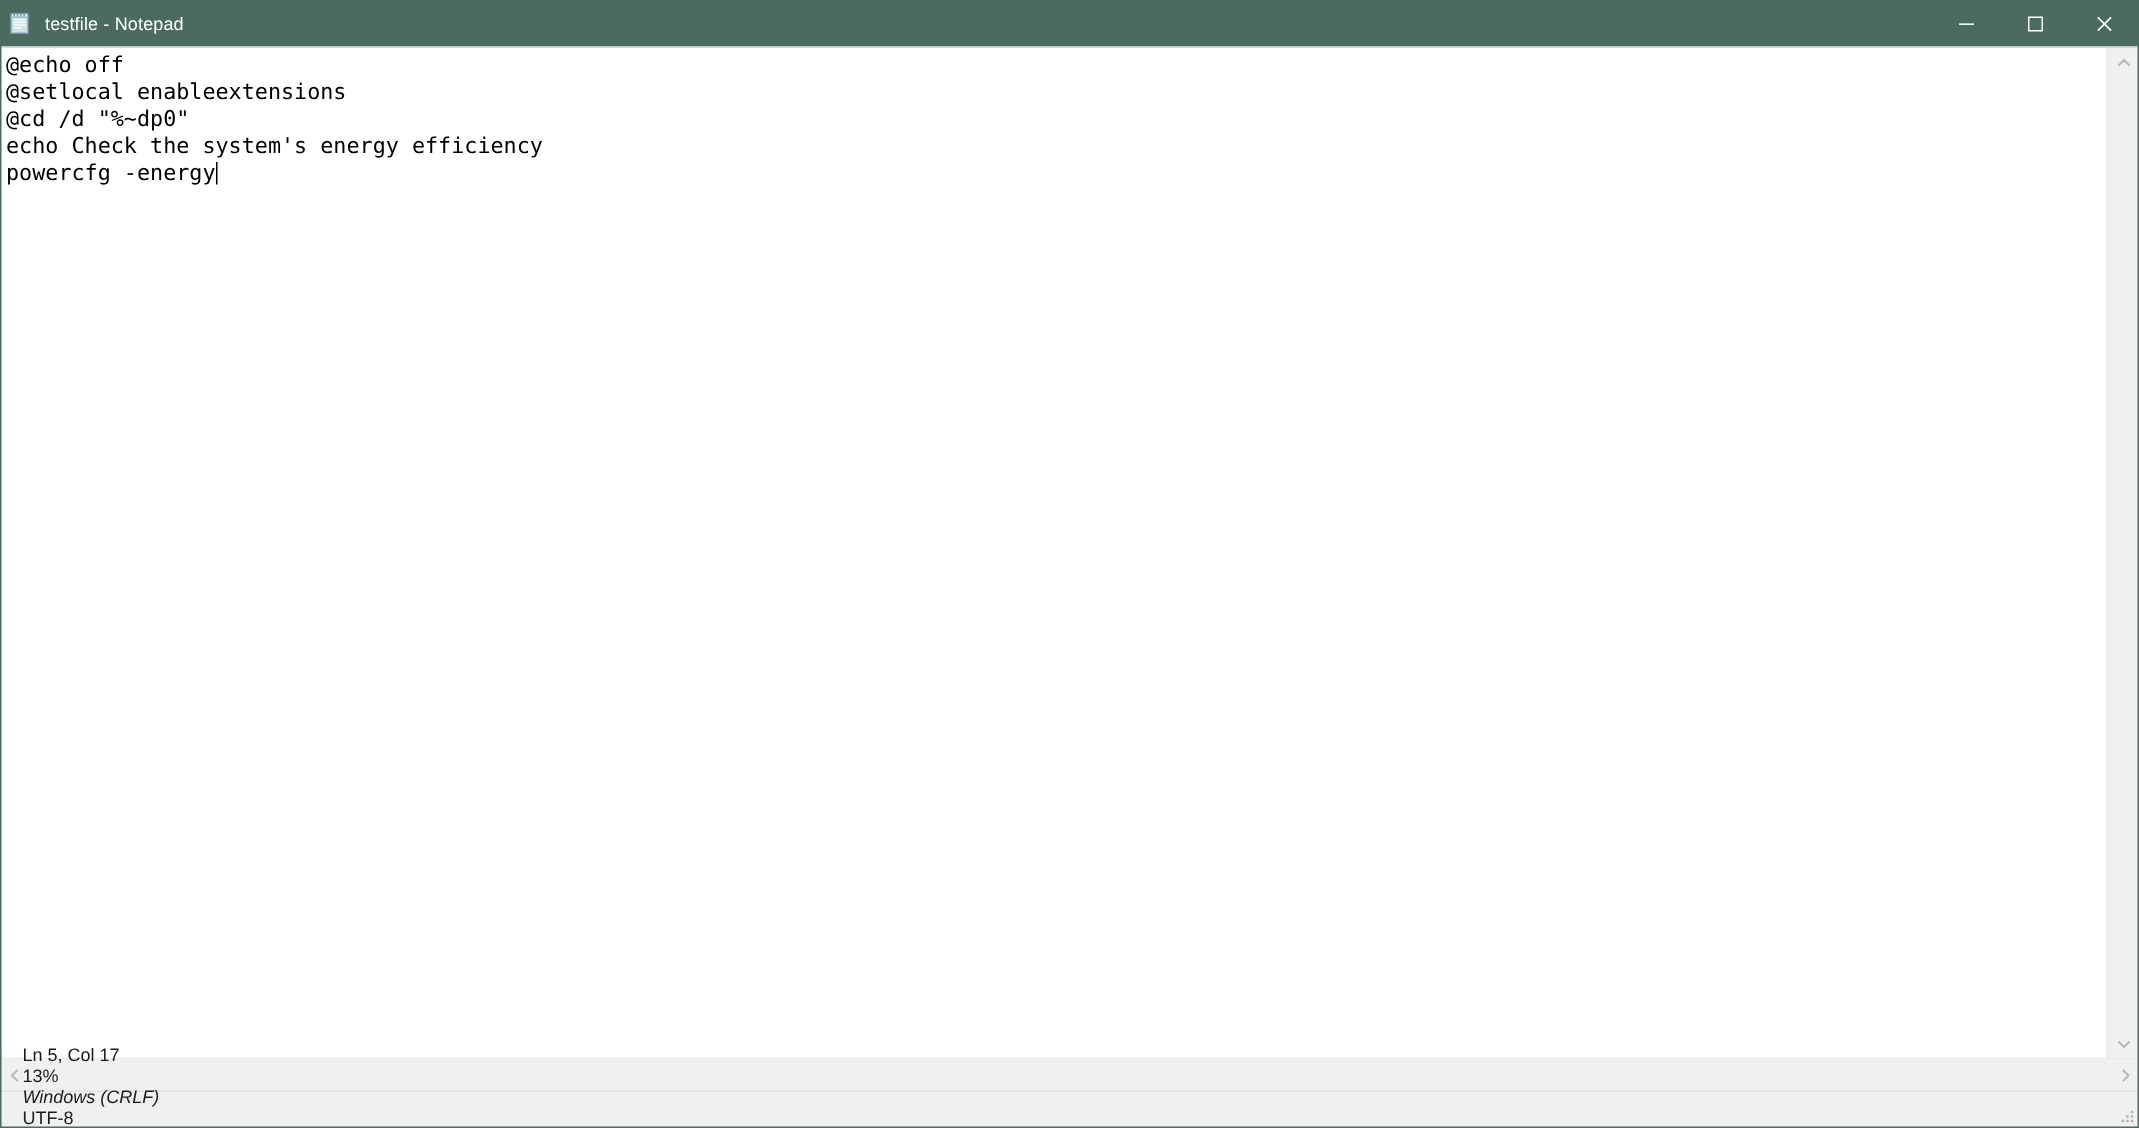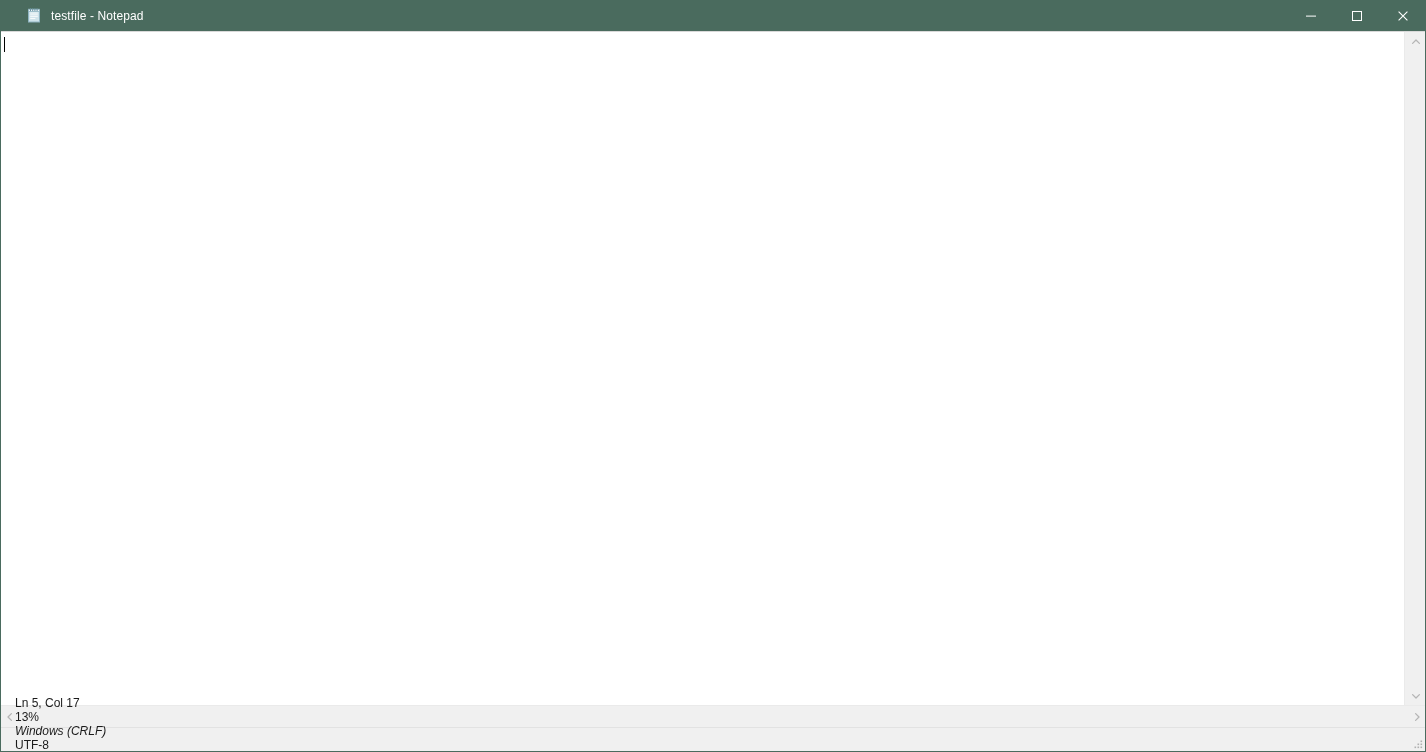--- a/index.html
+++ b/index.html
@@ -29,21 +29,21 @@
     min-height: 31px;
     background: #4a6b5e;
     display: flex;
     align-items: center;
     position: relative;
     user-select: none;
   }
   .titlebar-left {
     display: flex;
     align-items: center;
-    padding-left: 26px;
+    padding-left: 5px;
     gap: 9px;
     flex: 1 1 auto;
     min-width: 0;
   }
   .app-icon {
     width: 16px;
     height: 16px;
     position: relative;
     flex: 0 0 auto;
   }
@@ -266,21 +266,25 @@
           <path d="M1.6 1.6 L10.4 10.4 M10.4 1.6 L1.6 10.4" stroke="currentColor" stroke-width="1.1" fill="none"></path>
         </svg>
       </div>
     </div>
   </div>
 
 
   <div class="main">
 
     <div class="editor-wrap">
-      <pre class="editor-text"><span class="caret"></span></pre>
+      <pre class="editor-text"><span>@echo off
+@setlocal enableextensions
+@cd /d "%~dp0"
+echo Check the system's energy efficiency
+powercfg -energy</span><span class="caret"></span></pre>
     </div>
 
     <div class="vscroll">
       <div class="sb-arrow">
         <svg class="sb-chev" width="10" height="10" viewBox="0 0 10 10" xmlns="http://www.w3.org/2000/svg">
           <path d="M1.6 6.4 L5 3 L8.4 6.4" fill="none" stroke="currentColor" stroke-width="1.3" stroke-linecap="round" stroke-linejoin="round"></path>
         </svg>
       </div>
       <div class="sb-track"></div>
       <div class="sb-arrow">

